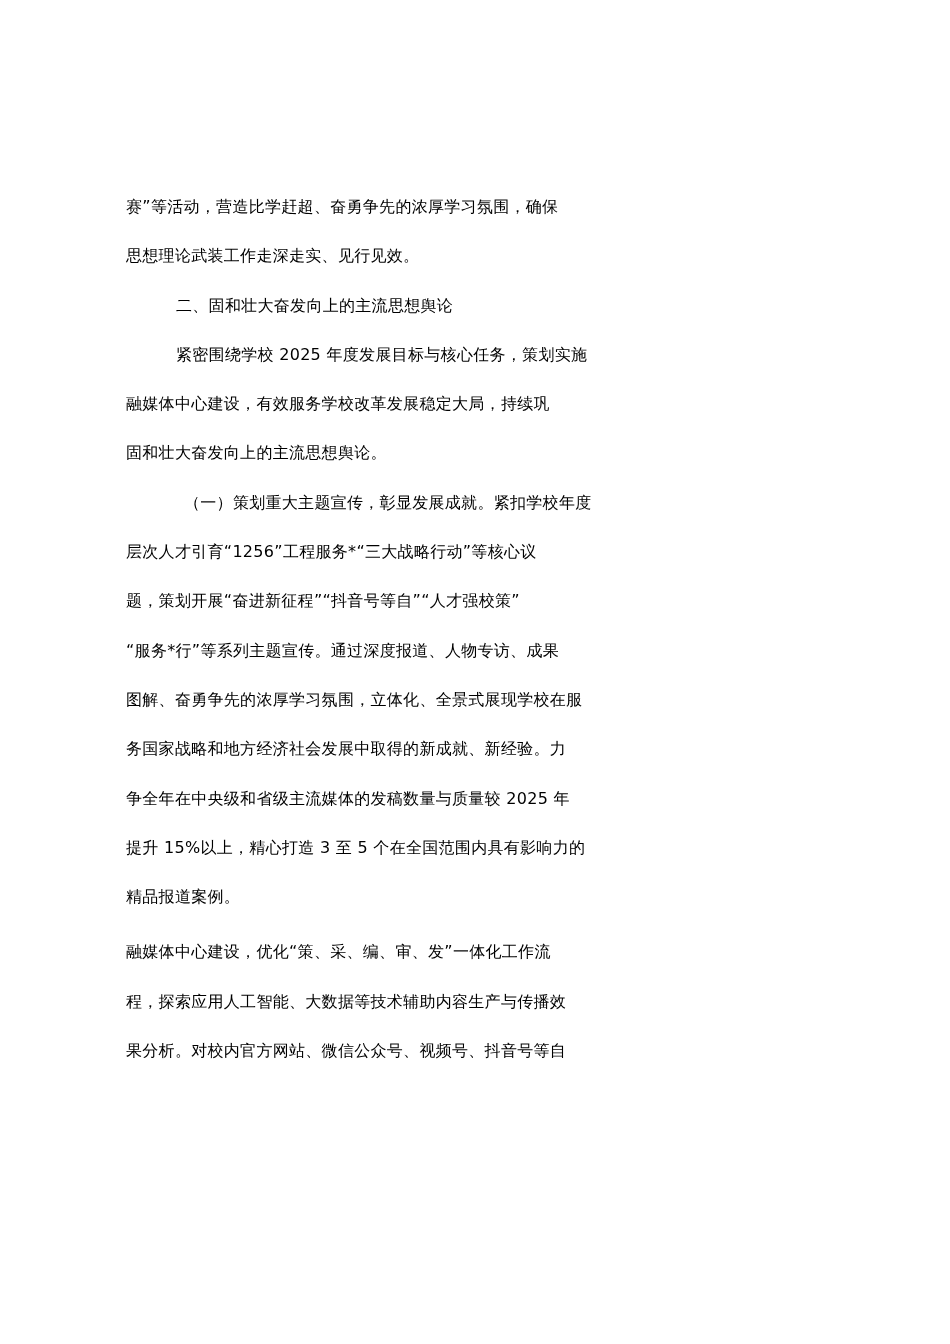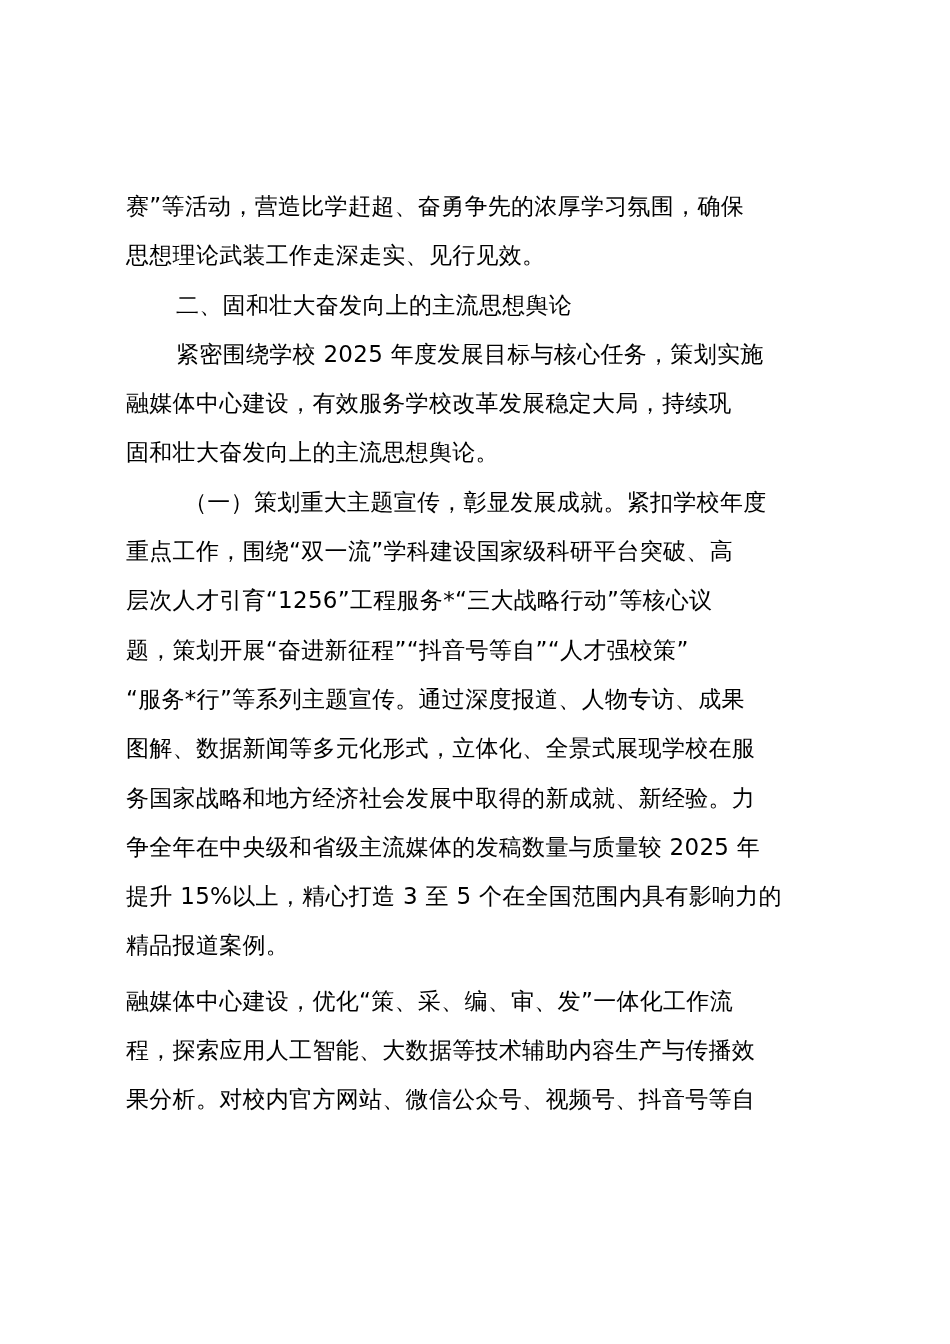--- a/index.html
+++ b/index.html
@@ -17,21 +17,21 @@
     }
     .page {
       position: absolute;
       left: 126px;
       top: 182px;
       width: 708px;
     }
     .line {
       height: 49.3px;
       line-height: 49.3px;
-      font-size: 23px;
+      font-size: 16px;
       white-space: nowrap;
       letter-spacing: 0.3px;
     }
     .indent { padding-left: 50px; }
     .indent-wide { padding-left: 58px; }
     .bold { font-weight: normal; }
     .gap-after { margin-bottom: 6px; }
   </style>
 </head>
 <body>
@@ -43,25 +43,24 @@
 
   <div class="line indent">二、固和壮大奋发向上的主流思想舆论</div>
 
   <div class="line indent">紧密围绕学校 2025 年度发展目标与核心任务，策划实施</div>
   <div class="line">融媒体中心建设，有效服务学校改革发展稳定大局，持续巩</div>
   <div class="line">固和壮大奋发向上的主流思想舆论。</div>
 
   <div class="line indent-wide">
     <span class="bold">（一）策划重大主题宣传，彰显发展成就。</span><span>紧扣学校年度</span>
   </div>
-  <div class="line">重点工作，围绕“双一流”学科建设国家级科研平台突破、高</div>
   <div class="line">层次人才引育“1256”工程服务*“三大战略行动”等核心议</div>
   <div class="line">题，策划开展“奋进新征程”“抖音号等自”“人才强校策”</div>
   <div class="line">“服务*行”等系列主题宣传。通过深度报道、人物专访、成果</div>
-  <div class="line">图解、数据新闻等多元化形式，立体化、全景式展现学校在服</div>
+  <div class="line">图解、奋勇争先的浓厚学习氛围，立体化、全景式展现学校在服</div>
   <div class="line">务国家战略和地方经济社会发展中取得的新成就、新经验。力</div>
   <div class="line">争全年在中央级和省级主流媒体的发稿数量与质量较 2025 年</div>
   <div class="line">提升 15%以上，精心打造 3 至 5 个在全国范围内具有影响力的</div>
   <div class="line gap-after">精品报道案例。</div>
 
   <div class="line">融媒体中心建设，优化“策、采、编、审、发”一体化工作流</div>
   <div class="line">程，探索应用人工智能、大数据等技术辅助内容生产与传播效</div>
   <div class="line">果分析。对校内官方网站、微信公众号、视频号、抖音号等自</div>
 
 </div>

